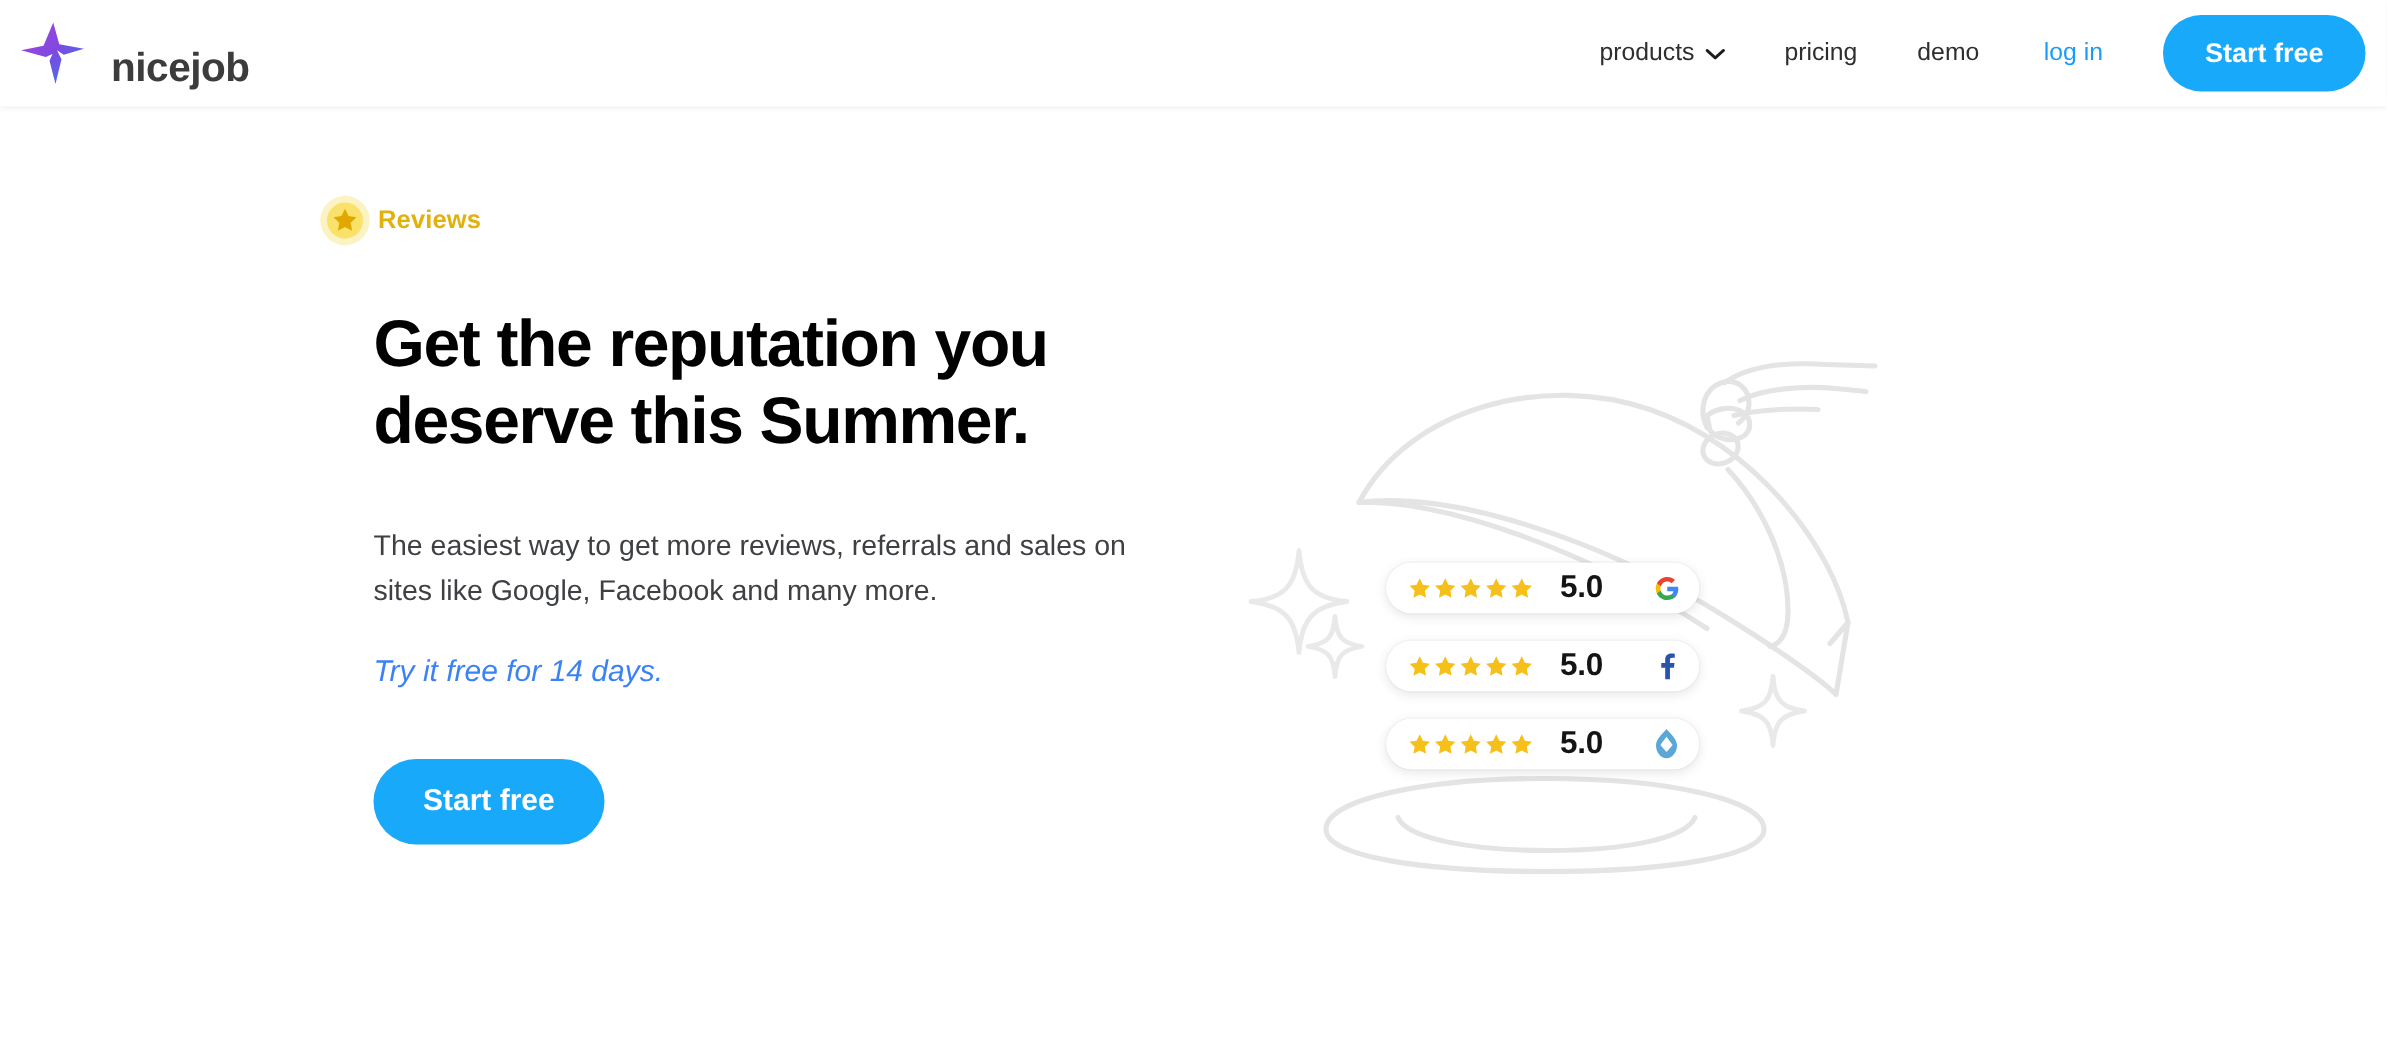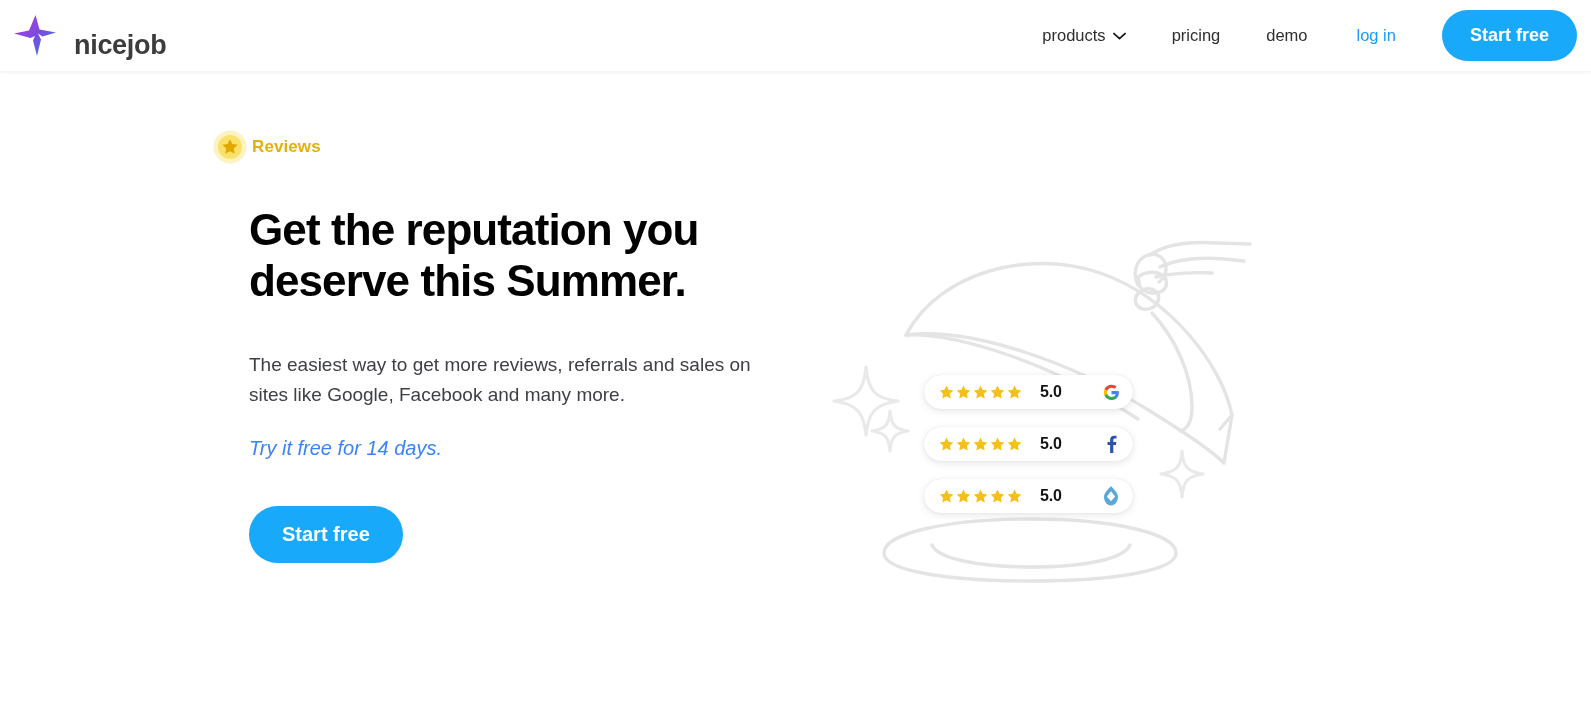--- a/index.html
+++ b/index.html
@@ -26,21 +26,21 @@
     gap: 12px;
   }
   .brand-logo { width: 54px; height: 54px; display: block; }
   .brand-name {
     font-size: 27px; font-weight: bold; color: #3c3c3c;
     letter-spacing: -0.3px;
     margin-top: 20px;
   }
   .nav {
     position: absolute; right: 14px; top: 0; height: 71px;
-    display: flex; align-items: center; gap: 8px;
+    display: flex; align-items: center; gap: 2px;
   }
   .nav-item {
     display: flex; align-items: center; gap: 7px;
     font-size: 16.5px; color: #2e2e2e;
     padding: 0 19px; height: 71px; line-height: 71px;
     cursor: pointer; white-space: nowrap;
   }
   .nav-item.login { color: #1a9bfc; padding: 8px 22px; }
   .chev { width: 13px; height: 8px; display: inline-block; }
   .cta {
@@ -95,21 +95,21 @@
     background: #ffffff;
     border-radius: 18px;
     box-shadow: 0 2px 7px rgba(60,64,80,0.13), 0 0 1px rgba(60,64,80,0.18);
     display: flex; align-items: center;
     padding: 0 13px 0 14px;
     cursor: pointer;
   }
   .stars { display: flex; gap: 0px; align-items: center; }
   .stars svg { display: block; }
   .score {
-    font-size: 16px; font-weight: bold; color: #141414;
+    font-size: 21px; font-weight: bold; color: #141414;
     margin-left: 17px; letter-spacing: -0.2px;
   }
   .plat { margin-left: auto; width: 18px; height: 20px; display: flex; align-items: center; justify-content: center; }
 </style>
 </head>
 <body>
 
 <div class="page">
 
   <div class="header">

